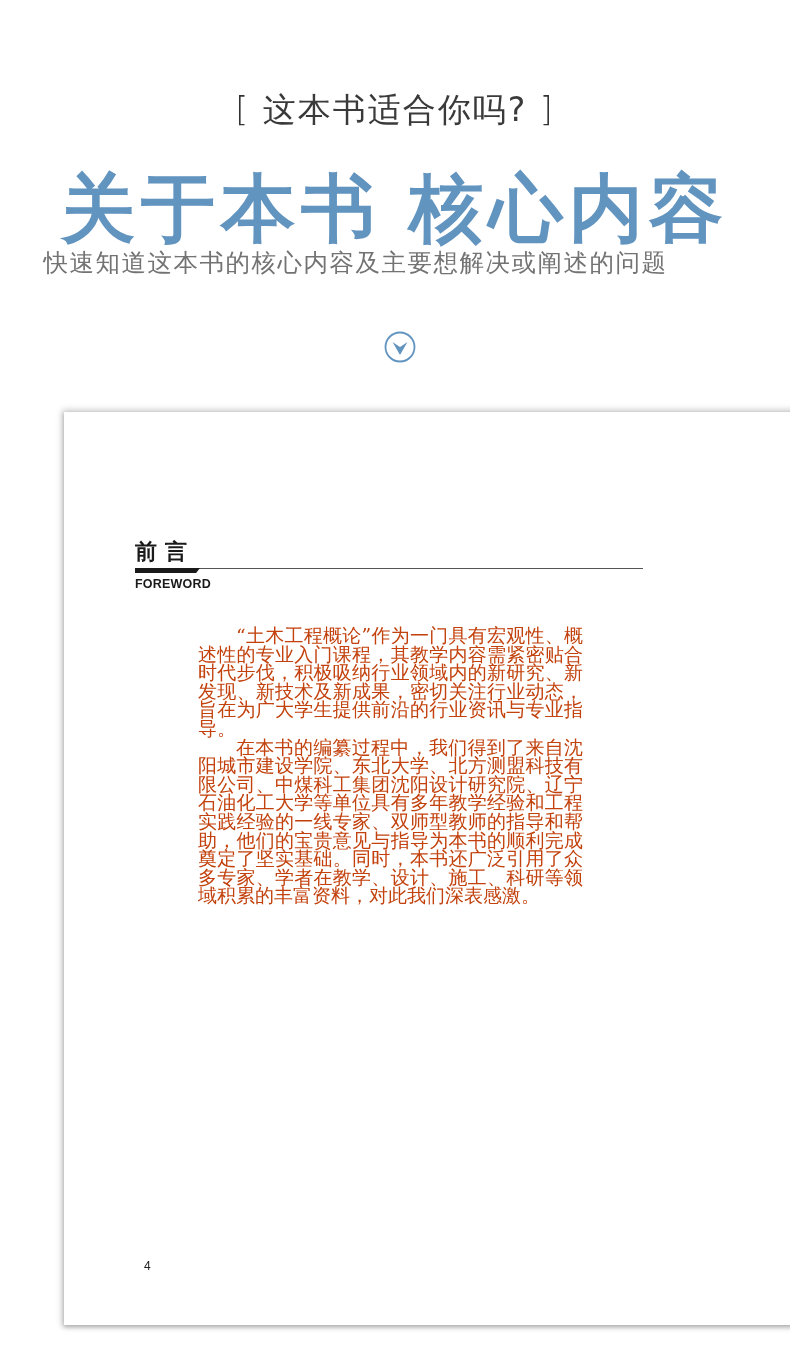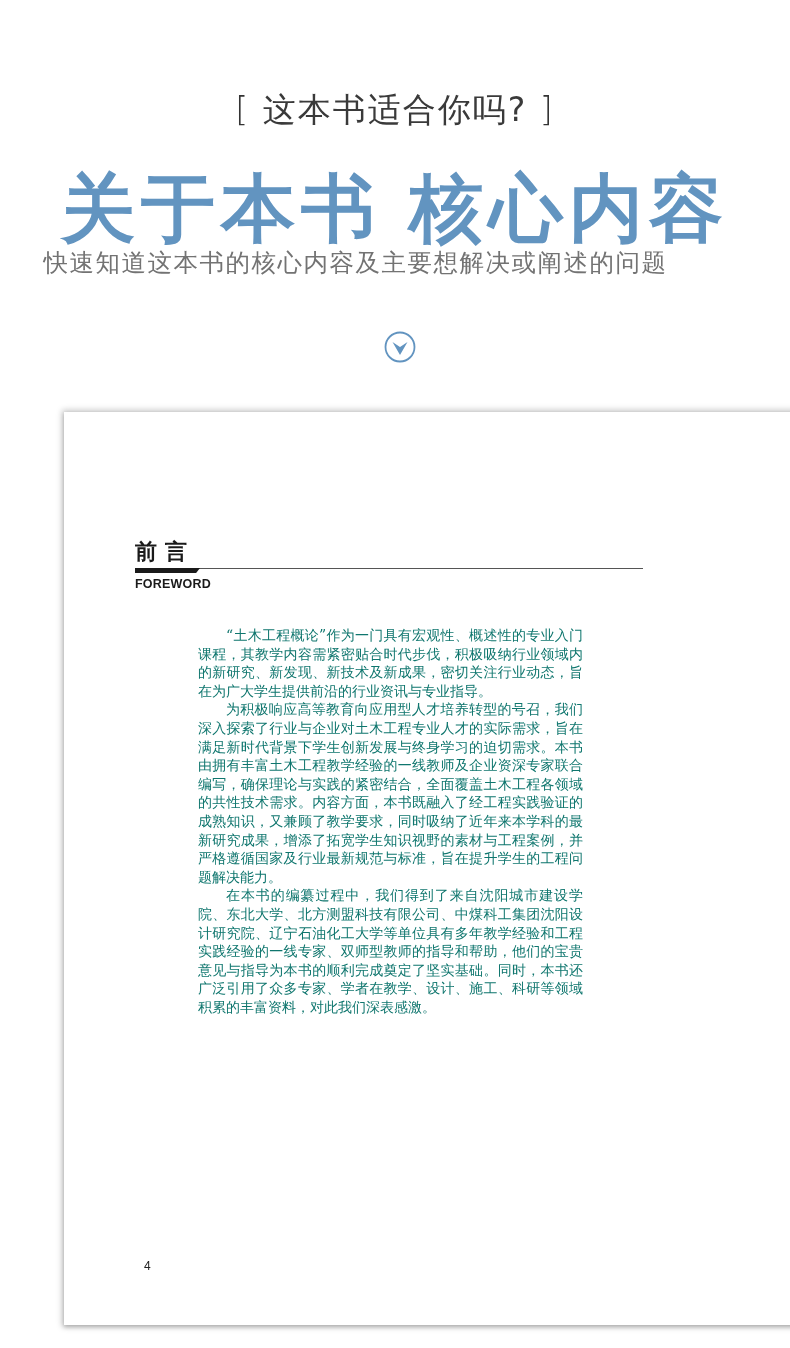--- a/index.html
+++ b/index.html
@@ -40,21 +40,21 @@
     position: absolute; left: 71px; top: 156px; width: 65px; height: 5px; background: #1a1a1a;
     clip-path: polygon(0 0, 100% 0, 94% 100%, 0 100%);
   }
   .fw-sub {
     position: absolute; left: 71px; top: 165px; font-size: 12.5px; font-weight: bold; color: #1a1a1a;
     font-family: "Liberation Sans", "DejaVu Sans", sans-serif; letter-spacing: 0.2px; text-align: right;
   }
   .body-text {
     position: absolute; left: 134px; top: 214px; width: 385px;
     font-family: "DejaVu Serif", "Liberation Serif", serif;
-    font-size: 14px; line-height: 18.6px; color: #0f766e; text-align: justify;
+    font-size: 19px; line-height: 18.6px; color: #c2410c; text-align: justify;
   }
   .body-text p { margin: 0; text-indent: 2em; }
   .page-num {
     position: absolute; left: 80px; top: 847px; font-size: 12px; color: #222;
     font-family: "Liberation Sans", "DejaVu Sans", sans-serif;
   }
 </style>
 </head>
 <body>
 
@@ -78,18 +78,17 @@
 </div>
 
 <div class="paper">
   <div class="fw-title">前言</div>
   <div class="fw-rule"></div>
   <div class="fw-bar"></div>
   <div class="fw-sub">FOREWORD</div>
 
   <div class="body-text">
     <p>“土木工程概论”作为一门具有宏观性、概述性的专业入门课程，其教学内容需紧密贴合时代步伐，积极吸纳行业领域内的新研究、新发现、新技术及新成果，密切关注行业动态，旨在为广大学生提供前沿的行业资讯与专业指导。</p>
-    <p>为积极响应高等教育向应用型人才培养转型的号召，我们深入探索了行业与企业对土木工程专业人才的实际需求，旨在满足新时代背景下学生创新发展与终身学习的迫切需求。本书由拥有丰富土木工程教学经验的一线教师及企业资深专家联合编写，确保理论与实践的紧密结合，全面覆盖土木工程各领域的共性技术需求。内容方面，本书既融入了经工程实践验证的成熟知识，又兼顾了教学要求，同时吸纳了近年来本学科的最新研究成果，增添了拓宽学生知识视野的素材与工程案例，并严格遵循国家及行业最新规范与标准，旨在提升学生的工程问题解决能力。</p>
     <p>在本书的编纂过程中，我们得到了来自沈阳城市建设学院、东北大学、北方测盟科技有限公司、中煤科工集团沈阳设计研究院、辽宁石油化工大学等单位具有多年教学经验和工程实践经验的一线专家、双师型教师的指导和帮助，他们的宝贵意见与指导为本书的顺利完成奠定了坚实基础。同时，本书还广泛引用了众多专家、学者在教学、设计、施工、科研等领域积累的丰富资料，对此我们深表感激。</p>
   </div>
 
   <div class="page-num">4</div>
 </div>
 
 </body></html>

